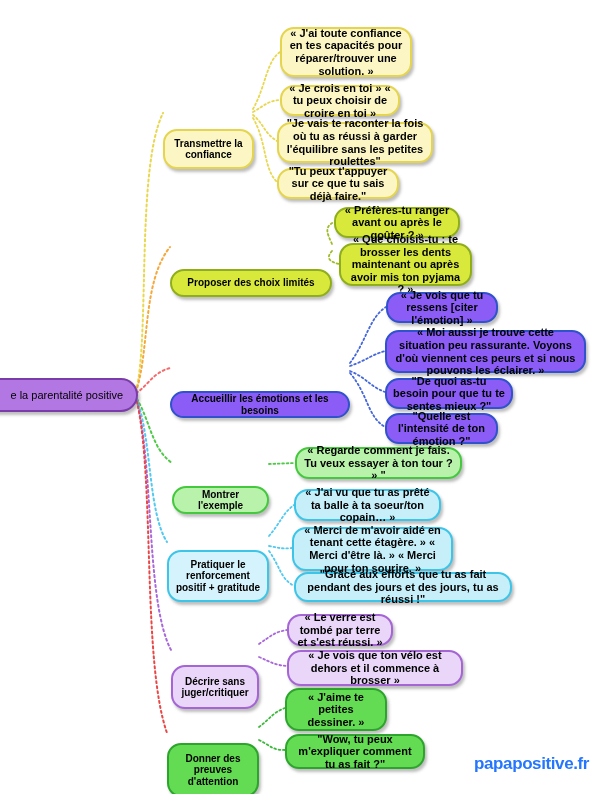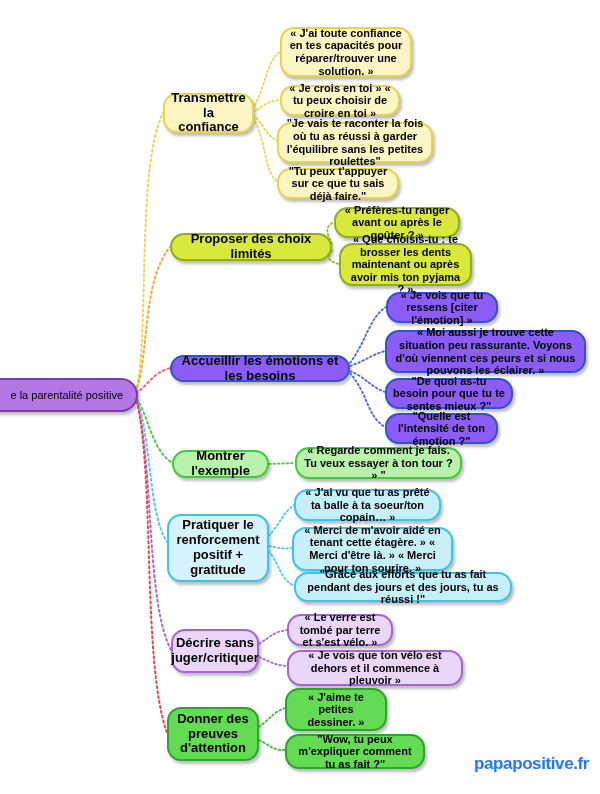--- a/index.html
+++ b/index.html
@@ -12,21 +12,21 @@
   #connectors{position:absolute;left:0;top:0;z-index:1;}
   .node{
     position:absolute;box-sizing:border-box;z-index:2;
     border:2px solid;border-radius:14px;
     display:flex;align-items:center;justify-content:center;
     text-align:center;font-weight:bold;color:#000;
     padding:2px 6px;line-height:1.15;
     box-shadow:2px 3px 3px rgba(110,110,110,0.45);
   }
   .child{font-size:11px;}
-  .branch{font-size:13px;}
+  .branch{font-size:10px;margin-top:36px;}
   .t-yellow{background:#FBF6C3;border-color:#E5D44E;}
   .t-chart{background:#D9E93C;border-color:#8FAE1C;}
   .t-blue{background:#8b5cf6;border-color:#3052CC;}
   .t-greenlight{background:#B9F2AA;border-color:#44C83E;}
   .t-cyan{background:#D5F3FC;border-color:#3CC5E8;}
   .t-cyan-child{background:#C6EFFA;border-color:#3CC5E8;}
   .t-lav{background:#E9D6F8;border-color:#A565D5;}
   .t-green{background:#63DB52;border-color:#2DA52D;}
   .t-center{background:#B377E3;border-color:#7A3CA8;border-width:2.5px;border-radius:17px;}
   #center-node{overflow:visible;justify-content:flex-end;}
@@ -100,28 +100,28 @@
 
   <div class="node branch t-blue" style="left:170px;top:355px;width:180px;height:27px;">Accueillir les émotions et les besoins</div>
   <div class="node child t-blue" style="left:386px;top:292px;width:112px;height:31px;">« Je vois que tu ressens [citer l'émotion] »</div>
   <div class="node child t-blue" style="left:385px;top:330px;width:201px;height:43px;">« Moi aussi je trouve cette situation peu rassurante. Voyons d'où viennent ces peurs et si nous pouvons les éclairer. »</div>
   <div class="node child t-blue" style="left:385px;top:378px;width:128px;height:31px;">"De quoi as-tu besoin pour que tu te sentes mieux ?"</div>
   <div class="node child t-blue" style="left:385px;top:413px;width:113px;height:31px;">"Quelle est l'intensité de ton émotion ?"</div>
 
   <div class="node branch t-greenlight" style="left:172px;top:450px;width:97px;height:28px;">Montrer l'exemple</div>
   <div class="node child t-greenlight" style="left:295px;top:447px;width:167px;height:32px;">« Regarde comment je fais. Tu veux essayer à ton tour ? » "</div>
 
-  <div class="node branch t-cyan" style="left:167px;top:514px;width:102px;height:68px;">Pratiquer le renforcement positif + gratitude</div>
+  <div class="node branch t-cyan" style="left:167px;top:514px;width:102px;height:52px;">Pratiquer le renforcement positif + gratitude</div>
   <div class="node child t-cyan-child" style="left:294px;top:489px;width:147px;height:32px;">« J'ai vu que tu as prêté ta balle à ta soeur/ton copain… »</div>
   <div class="node child t-cyan-child" style="left:292px;top:527px;width:161px;height:44px;">« Merci de m'avoir aidé en tenant cette étagère. » « Merci d'être là. » « Merci pour ton sourire. »</div>
   <div class="node child t-cyan-child" style="left:294px;top:572px;width:218px;height:30px;">"Grâce aux efforts que tu as fait pendant des jours et des jours, tu as réussi !"</div>
 
   <div class="node branch t-lav" style="left:171px;top:629px;width:88px;height:44px;">Décrire sans juger/critiquer</div>
-  <div class="node child t-lav" style="left:287px;top:614px;width:106px;height:32px;">« Le verre est tombé par terre et s'est vélo. »</div>
-  <div class="node child t-lav" style="left:287px;top:650px;width:176px;height:36px;">« Je vois que ton vélo est dehors et il commence à pleuvoir »</div>
+  <div class="node child t-lav" style="left:287px;top:614px;width:106px;height:32px;">« Le verre est tombé par terre et s'est réussi. »</div>
+  <div class="node child t-lav" style="left:287px;top:650px;width:176px;height:36px;">« Je vois que ton vélo est dehors et il commence à brosser »</div>
 
   <div class="node branch t-green" style="left:167px;top:707px;width:92px;height:54px;">Donner des preuves d'attention</div>
   <div class="node child t-green" style="left:285px;top:688px;width:102px;height:43px;">« J'aime te petites dessiner. »</div>
   <div class="node child t-green" style="left:285px;top:734px;width:140px;height:35px;">"Wow, tu peux m'expliquer comment tu as fait ?"</div>
 
   <div id="logo" style="color:#2476FF;">papapositive.fr</div>
 
 </div>
 
 </body></html>

